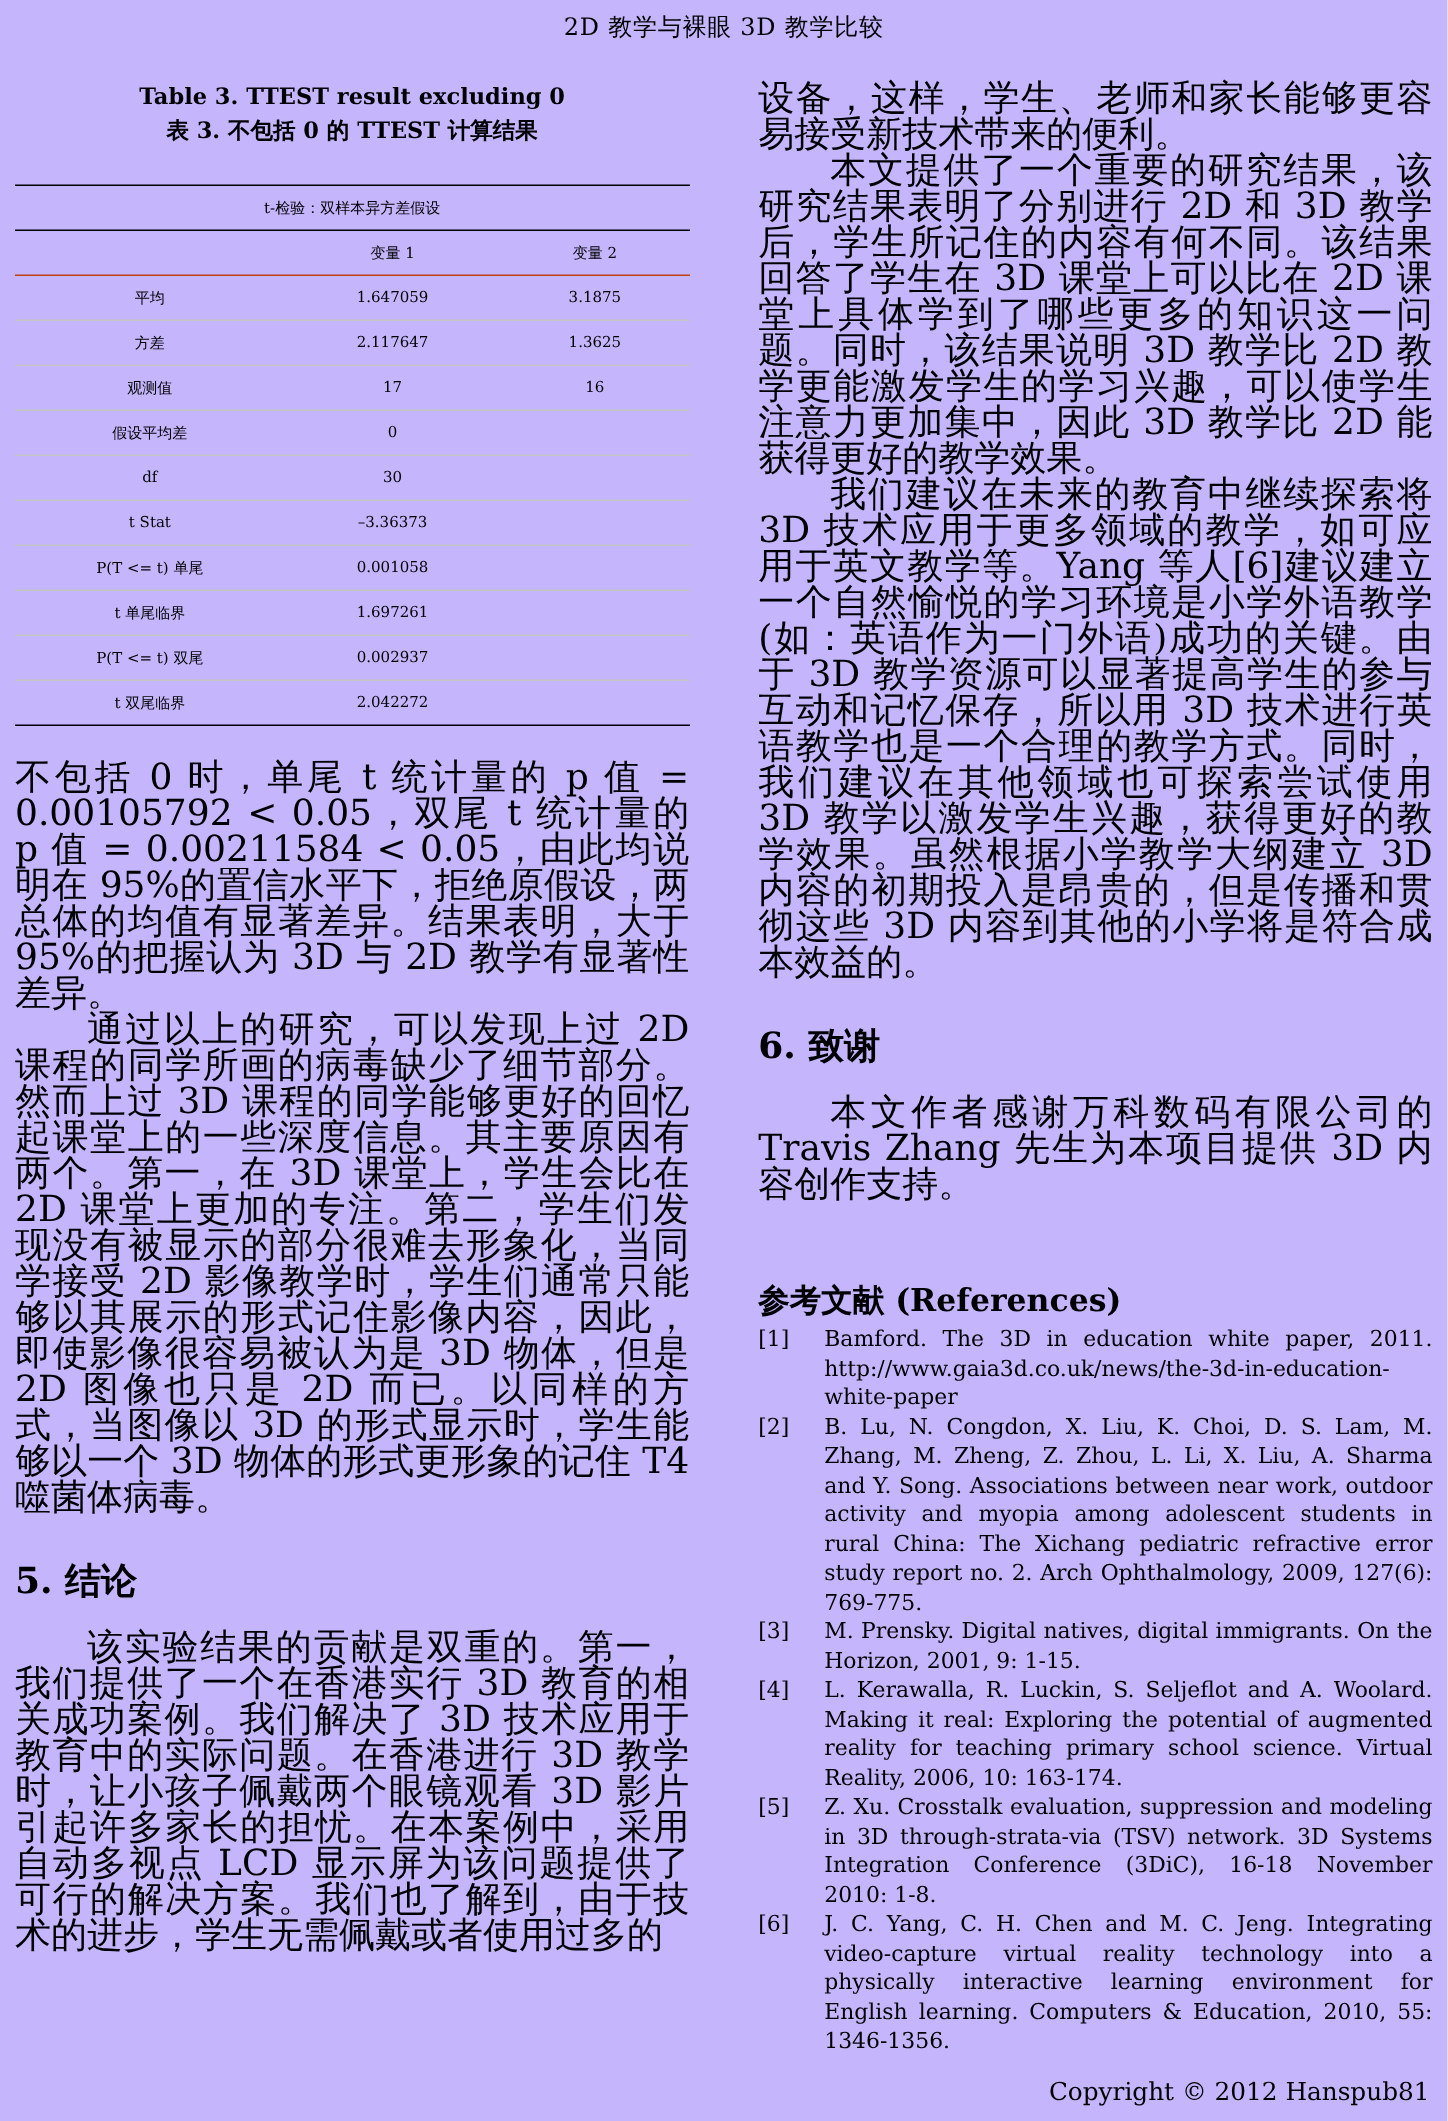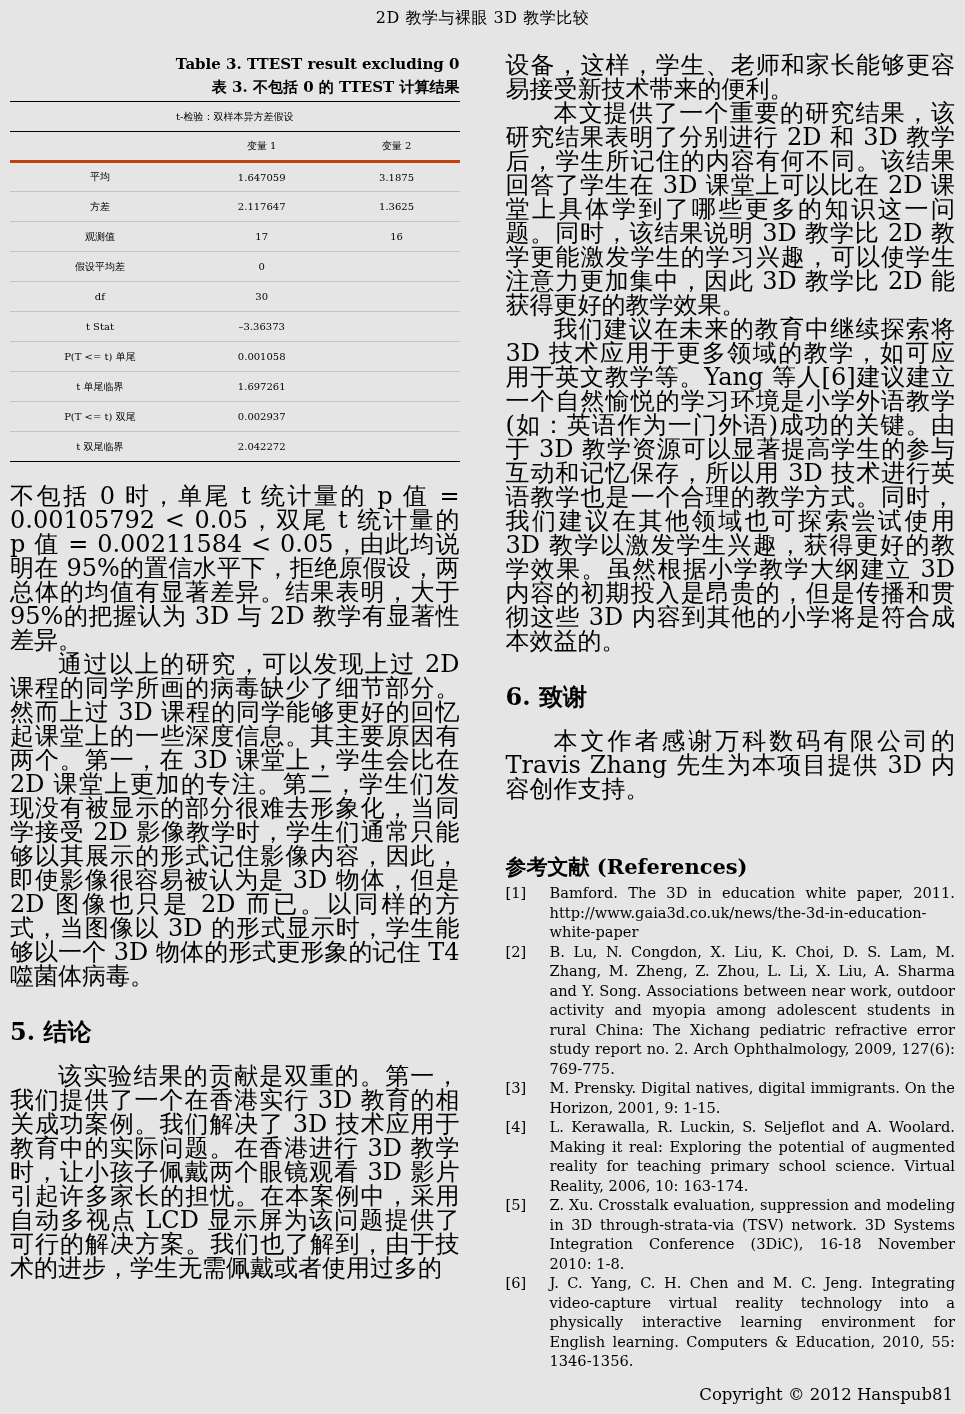--- a/index.html
+++ b/index.html
@@ -5,38 +5,38 @@
   * { box-sizing: border-box; margin: 0; padding: 0; }
   html, body { background: #ffffff; }
   body {
     width: 965px; height: 1414px;
     font-family: "DejaVu Serif", "Liberation Serif", serif;
     color: #000;
   }
   .page {
     position: relative;
     width: 965px; height: 1414px;
-    background: #e5e5e5;
+    background: #c4b5fd;
     overflow: hidden;
     padding: 8px 10px 0 10px;
   }
   .header-title {
     text-align: center;
     font-size: 16px;
     letter-spacing: 0.5px;
     margin-bottom: 24px;
   }
   .columns {
     display: flex;
     gap: 46px;
   }
   .col { flex: 1 1 0; min-width: 0; }
 
   
-  .table-captions { text-align: right; margin-bottom: 2px; }
+  .table-captions { text-align: center; margin-bottom: 24px; }
   .table-caption {
     font-weight: bold;
     font-size: 15px;
     line-height: 23px;
   }
   table.ttest {
     width: 100%;
     border-collapse: collapse;
     font-size: 10px;
     margin-bottom: 22px;
@@ -44,21 +44,21 @@
   table.ttest td, table.ttest th {
     text-align: center;
     font-weight: normal;
     padding: 6px 2px;
     height: 30px;
   }
   tr.table-title-row td {
     border-top: 1px solid #000;
     border-bottom: 1px solid #000;
   }
-  tr.col-header-row td { border-bottom: 3px solid #c2410c; }
+  tr.col-header-row td { border-bottom: 1px solid #c2410c; }
   tr.trow td { border-bottom: 1px solid #c4c4c4; }
   tr.trow:last-child td { border-bottom: 1px solid #000; }
   col.c-label { width: 40%; }
   col.c-v1 { width: 32%; }
   col.c-v2 { width: 28%; }
 
   
   .para {
     font-size: 24px;
     line-height: 24px;

